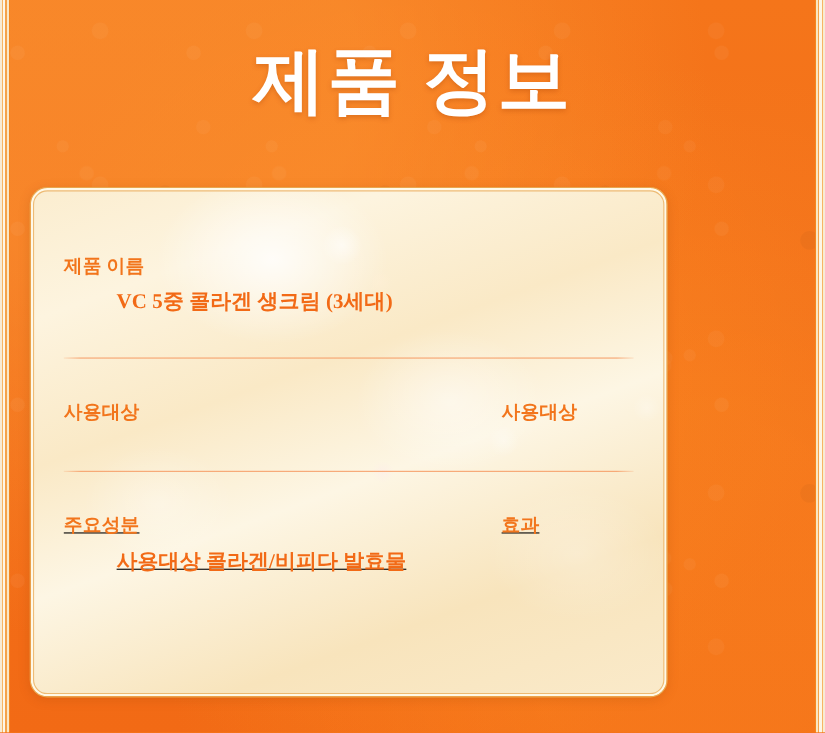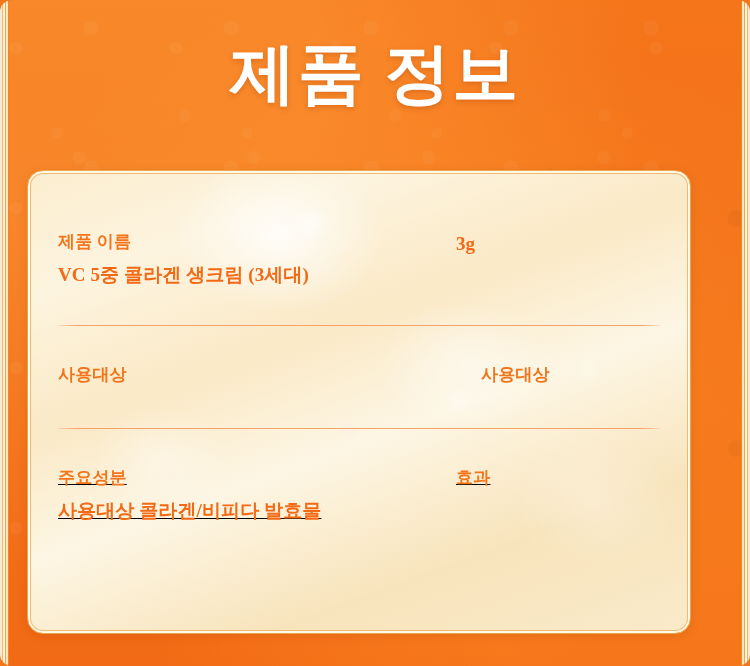--- a/index.html
+++ b/index.html
@@ -1,15 +1,15 @@
 <!DOCTYPE html>
 <html><head>
 <meta charset="utf-8">
 <style>
-  * { margin:0; padding:0; box-sizing:border-box;border-radius:12px; }
+  * { margin:0; padding:0; box-sizing:border-box; }
 
   html, body {
     width:750px; height:666px;
     overflow:hidden;
   }
 
   body {
     font-family:"Liberation Serif", serif;
     background:#F4761B;
     position:relative;
@@ -82,21 +82,21 @@
     letter-spacing:2px;
     line-height:1.15;
     text-shadow:0 2px 5px rgba(160,55,0,0.30);
     z-index:3;
   }
 
   
   .card {
     position:absolute;
     left:27px; top:170px;
-    width:664px; height:464px;
+    width:580px; height:464px;
     border-radius:16px;
     z-index:3;
     background:
       radial-gradient(ellipse 150px 110px at 38% 14%, rgba(255,255,255,0.82) 0%, rgba(255,255,255,0) 70%),
       radial-gradient(ellipse 120px 90px at 66% 42%, rgba(255,255,255,0.45) 0%, rgba(255,255,255,0) 72%),
       radial-gradient(ellipse 90px 70px at 20% 62%, rgba(255,255,255,0.30) 0%, rgba(255,255,255,0) 75%),
       radial-gradient(ellipse 110px 80px at 86% 72%, rgba(255,255,255,0.26) 0%, rgba(255,255,255,0) 75%),
       linear-gradient(160deg,
         #FBEDCF 0%,
         #FDF4DF 18%,
@@ -133,21 +133,21 @@
     display:flex;
     flex-direction:column;
   }
 
   
   .row {
     display:flex;
     position:relative;
   }
   .row.r1 { padding-top:58px; padding-bottom:36px; }
-  .row.r2 { padding-top:36px; padding-bottom:36px;gap:25px; }
+  .row.r2 { padding-top:36px; padding-bottom:36px; }
   .row.r3 { padding-top:36px;text-decoration:underline; }
 
   .divider {
     height:1px;
     background:linear-gradient(90deg,
       rgba(247,170,120,0.25) 0%,
       rgba(246,158,104,0.95) 3%,
       rgba(246,158,104,0.95) 97%,
       rgba(247,170,120,0.25) 100%);
     flex:0 0 auto;
@@ -166,21 +166,21 @@
     letter-spacing:0.2px;
   }
 
   .field-value {
     color:#F26A16;
     font-size:19px;
     font-weight:700;
     line-height:1.55;
     letter-spacing:0.1px;
   }
-  .field-value .line { display:block; }
+  .field-value .line { display:block;margin-left:48px; }
 </style>
 </head>
 <body>
 
 <div id="page">
 
   <div class="edge-stripes left"></div>
   <div class="edge-stripes right"></div>
 
   <div class="title">제품 정보</div>
@@ -189,23 +189,20 @@
     <div class="card-inner">
 
       <div class="row r1">
         <div class="col left">
           <div class="field-label">제품 이름</div>
           <div class="field-value">
             <span class="line">VC 5중 콜라겐 생크림 (3세대)</span>
           </div>
         </div>
         <div class="col right">
-          <div class="field-value">
-            <span class="line">3g</span>
-          </div>
         </div>
       </div>
 
       <div class="divider"></div>
 
       <div class="row r2">
         <div class="col left">
           <div class="field-label">사용대상</div>
         </div>
         <div class="col right">

